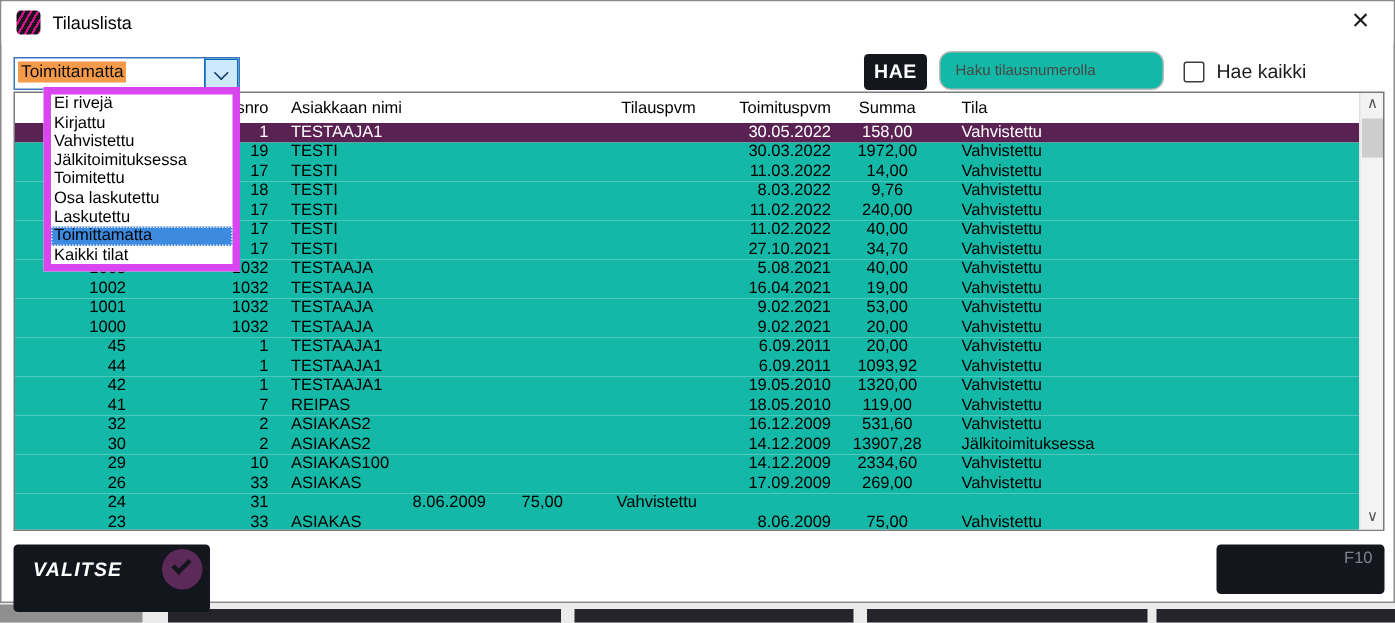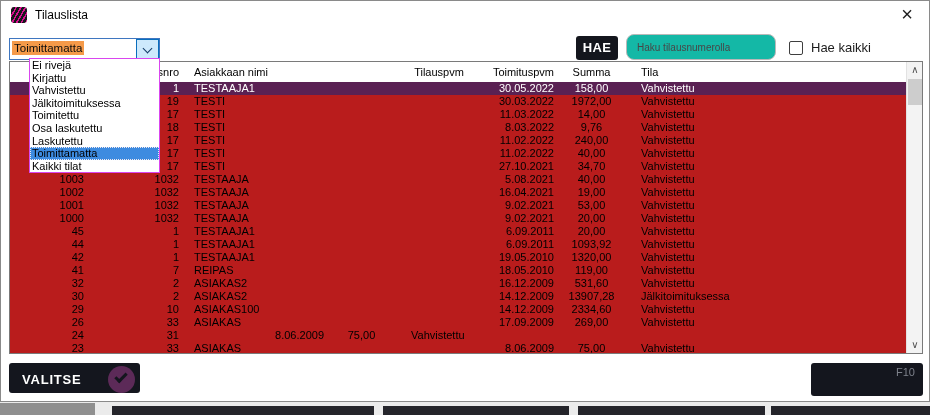--- a/index.html
+++ b/index.html
@@ -41,21 +41,21 @@
   .checkbox { position:absolute; left:788px; top:40px; width:14px; height:14px;
     background:#fff; border:1px solid #3e3e3e; border-radius:2px; cursor:pointer; }
   .checkbox-label { position:absolute; left:810px; top:39px; font-size:13px; color:#1c1c1c; }
 
   
   .table-area { position:absolute; left:8px; top:60px; width:914px; height:293px;
     background:#fff; border:1px solid #7a7a7a; }
   .thead { position:absolute; left:0; top:0; right:16px; height:20px; display:flex;
     align-items:center; font-size:11px; color:#000; background:#fff; }
   .tbody { position:absolute; left:0; top:20px; right:16px; bottom:0; overflow:hidden; }
-  .trow { display:flex; height:13px; line-height:13px; font-size:11px; color:#000; background:#b91c1c; }
+  .trow { display:flex; height:13px; line-height:13px; font-size:11px; color:#000; background:#14b8a6; }
   .trow.selected { background:#5a2153; color:#fff; }
   .cell { display:block; white-space:nowrap; overflow:hidden; }
   .c0 { width:76px; text-align:right; padding-right:2px; }
   .c1 { width:96px; text-align:right; padding-right:3px; }
   .c2 { width:230px; padding-left:12px; }
   .c3 { width:55px; text-align:center; padding-right:1px; }
   .c4 { width:88px; text-align:right; padding-right:1px; }
   .c5 { width:76px; text-align:center; padding-right:3px; }
   .c6 { flex:1; padding-left:10px; }
 
@@ -63,28 +63,28 @@
   .scrollbar { position:absolute; right:0; top:0; bottom:0; width:16px;
     background:#f3f3f3; border-left:1px solid #e2e2e2; }
   .sb-arrow { position:absolute; left:0; width:16px; height:16px; text-align:center;
     font-size:10px; line-height:16px; color:#515151; cursor:pointer; }
   .sb-up { top:0; }
   .sb-down { bottom:0; }
   .sb-thumb { position:absolute; left:1px; top:17px; width:14px; height:26px; background:#cdcdcd; cursor:pointer; }
 
   
   .dropdown { position:absolute; left:28px; top:57px; width:131px;
-    background:#fff; border:1px solid #d946ef; z-index:10; }
+    background:#fff; border:5px solid #d946ef; z-index:10; }
   .dd-item { height:12.6px; line-height:12.6px; font-size:11px; color:#000;
     padding-left:2px; white-space:nowrap; cursor:pointer; }
   .dd-item.sel { background:#3d8be0; outline:1px dotted #f2e9ef; outline-offset:-1px; }
 
   
-  .valitse-btn { position:absolute; left:8px; top:362px; width:131px; height:30px;
-    background:#14161e; border:none; border-radius:3px; cursor:pointer; text-align:left; }
+  .valitse-btn { position:absolute; left:8px; top:362px; width:131px; height:45px;
+    background:#14161e; border:none; border-radius:3px; cursor:pointer; text-align:left;font-style:italic; }
   .valitse-label { position:absolute; left:13px; top:0; line-height:33px; color:#fff;
     font-size:13px; font-weight:bold; letter-spacing:.8px; }
   .check-circle { position:absolute; right:5px; top:3px; width:27px; height:27px;
     border-radius:50%; background:#5c2a58; }
   .check-mark { position:absolute; left:7px; top:7px; width:12px; height:7px;
     border-left:3px solid #14161e; border-bottom:3px solid #14161e; transform:rotate(-45deg); }
 
   .poistu-btn { position:absolute; left:810px; top:362px; width:112px; height:33px;
     background:#14161e; border:none; border-radius:3px; cursor:pointer; text-align:left; }
   .poistu-label { position:absolute; left:12px; top:0; line-height:33px; color:#e5e5e5;

